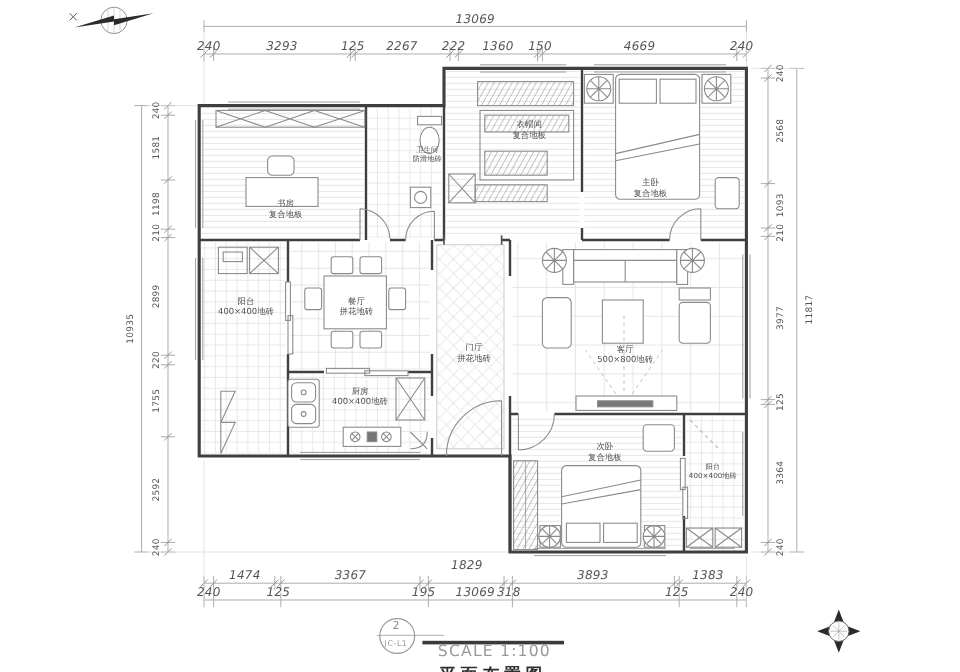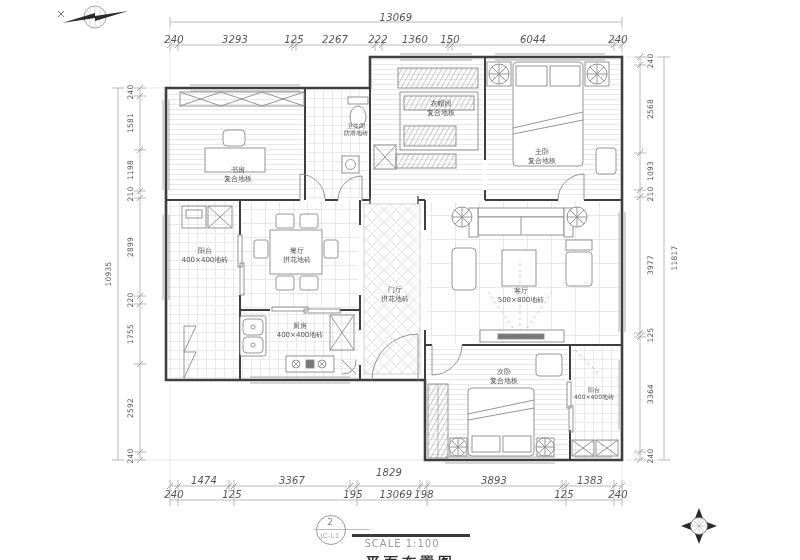--- a/index.html
+++ b/index.html
@@ -16,22 +16,22 @@
   .titleblock-circle{position:absolute;left:316px;top:515px;width:28px;height:28px;
       border:1px solid #9a9a9a;border-radius:50%;}
   .titleblock-chord{position:absolute;left:314px;top:529px;width:56px;height:1px;background:#bdbdbd;}
   .sheet-no{position:absolute;left:330px;top:522px;transform:translate(-50%,-50%);
       font-size:9px;color:#8a8a8a;}
   .sheet-code{position:absolute;left:330px;top:536px;transform:translate(-50%,-50%);
       font-size:6.5px;color:#9a9a9a;letter-spacing:0.5px;}
   .drawing-title{position:absolute;left:411px;top:523px;transform:translate(-50%,-50%);
       font-size:14px;color:#2f2f2f;letter-spacing:4px;font-weight:bold;margin-top:40px;}
   .title-rule{position:absolute;left:352px;top:534px;width:118px;height:3px;background:#3a3a3a;}
-  .scale-label{position:absolute;left:402px;top:543px;transform:translate(-50%,-50%);
-      font-size:10px;color:#9a9a9a;letter-spacing:1px;text-align:center;}
+  .scale-label{position:absolute;left:412px;top:543px;transform:translate(-50%,-50%);
+      font-size:13px;color:#9a9a9a;letter-spacing:1px;text-align:center;}
 </style>
 </head>
 <body>
 
 <svg width="800" height="560" viewBox="0 0 800 560">
   <defs>
     <pattern id="wood" width="6" height="5" patternUnits="userSpaceOnUse">
       <path d="M0,4.5 H6" stroke="#e9e9e9" stroke-width="1" fill="none"></path>
     </pattern>
     <pattern id="tileS" width="9" height="9" patternUnits="userSpaceOnUse">
@@ -257,34 +257,34 @@
 </svg>
 
 <span class="dh" style="left:396px;top:17px">13069</span>
 <span class="dh" style="left:174px;top:39px">240</span>
 <span class="dh" style="left:235px;top:39px">3293</span>
 <span class="dh" style="left:294px;top:39px">125</span>
 <span class="dh" style="left:335px;top:39px">2267</span>
 <span class="dh" style="left:378px;top:39px">222</span>
 <span class="dh" style="left:415px;top:39px">1360</span>
 <span class="dh" style="left:450px;top:39px">150</span>
-<span class="dh" style="left:533px;top:39px">6044</span>
+<span class="dh" style="left:533px;top:39px">4669</span>
 <span class="dh" style="left:618px;top:39px">240</span>
 
 <span class="dh" style="left:204px;top:480px">1474</span>
 <span class="dh" style="left:292px;top:480px">3367</span>
 <span class="dh" style="left:389px;top:472px">1829</span>
 <span class="dh" style="left:494px;top:480px">3893</span>
 <span class="dh" style="left:590px;top:480px">1383</span>
 
 <span class="dh" style="left:174px;top:494px">240</span>
 <span class="dh" style="left:232px;top:494px">125</span>
 <span class="dh" style="left:353px;top:494px">195</span>
 <span class="dh" style="left:396px;top:494px">13069</span>
-<span class="dh" style="left:424px;top:494px">198</span>
+<span class="dh" style="left:424px;top:494px">318</span>
 <span class="dh" style="left:564px;top:494px">125</span>
 <span class="dh" style="left:618px;top:494px">240</span>
 
 <span class="dv" style="left:108px;top:274px">10935</span>
 <span class="dv" style="left:130px;top:92px">240</span>
 <span class="dv" style="left:130px;top:123px">1581</span>
 <span class="dv" style="left:130px;top:170px">1198</span>
 <span class="dv" style="left:130px;top:194px">210</span>
 <span class="dv" style="left:130px;top:247px">2899</span>
 <span class="dv" style="left:130px;top:300px">220</span>

